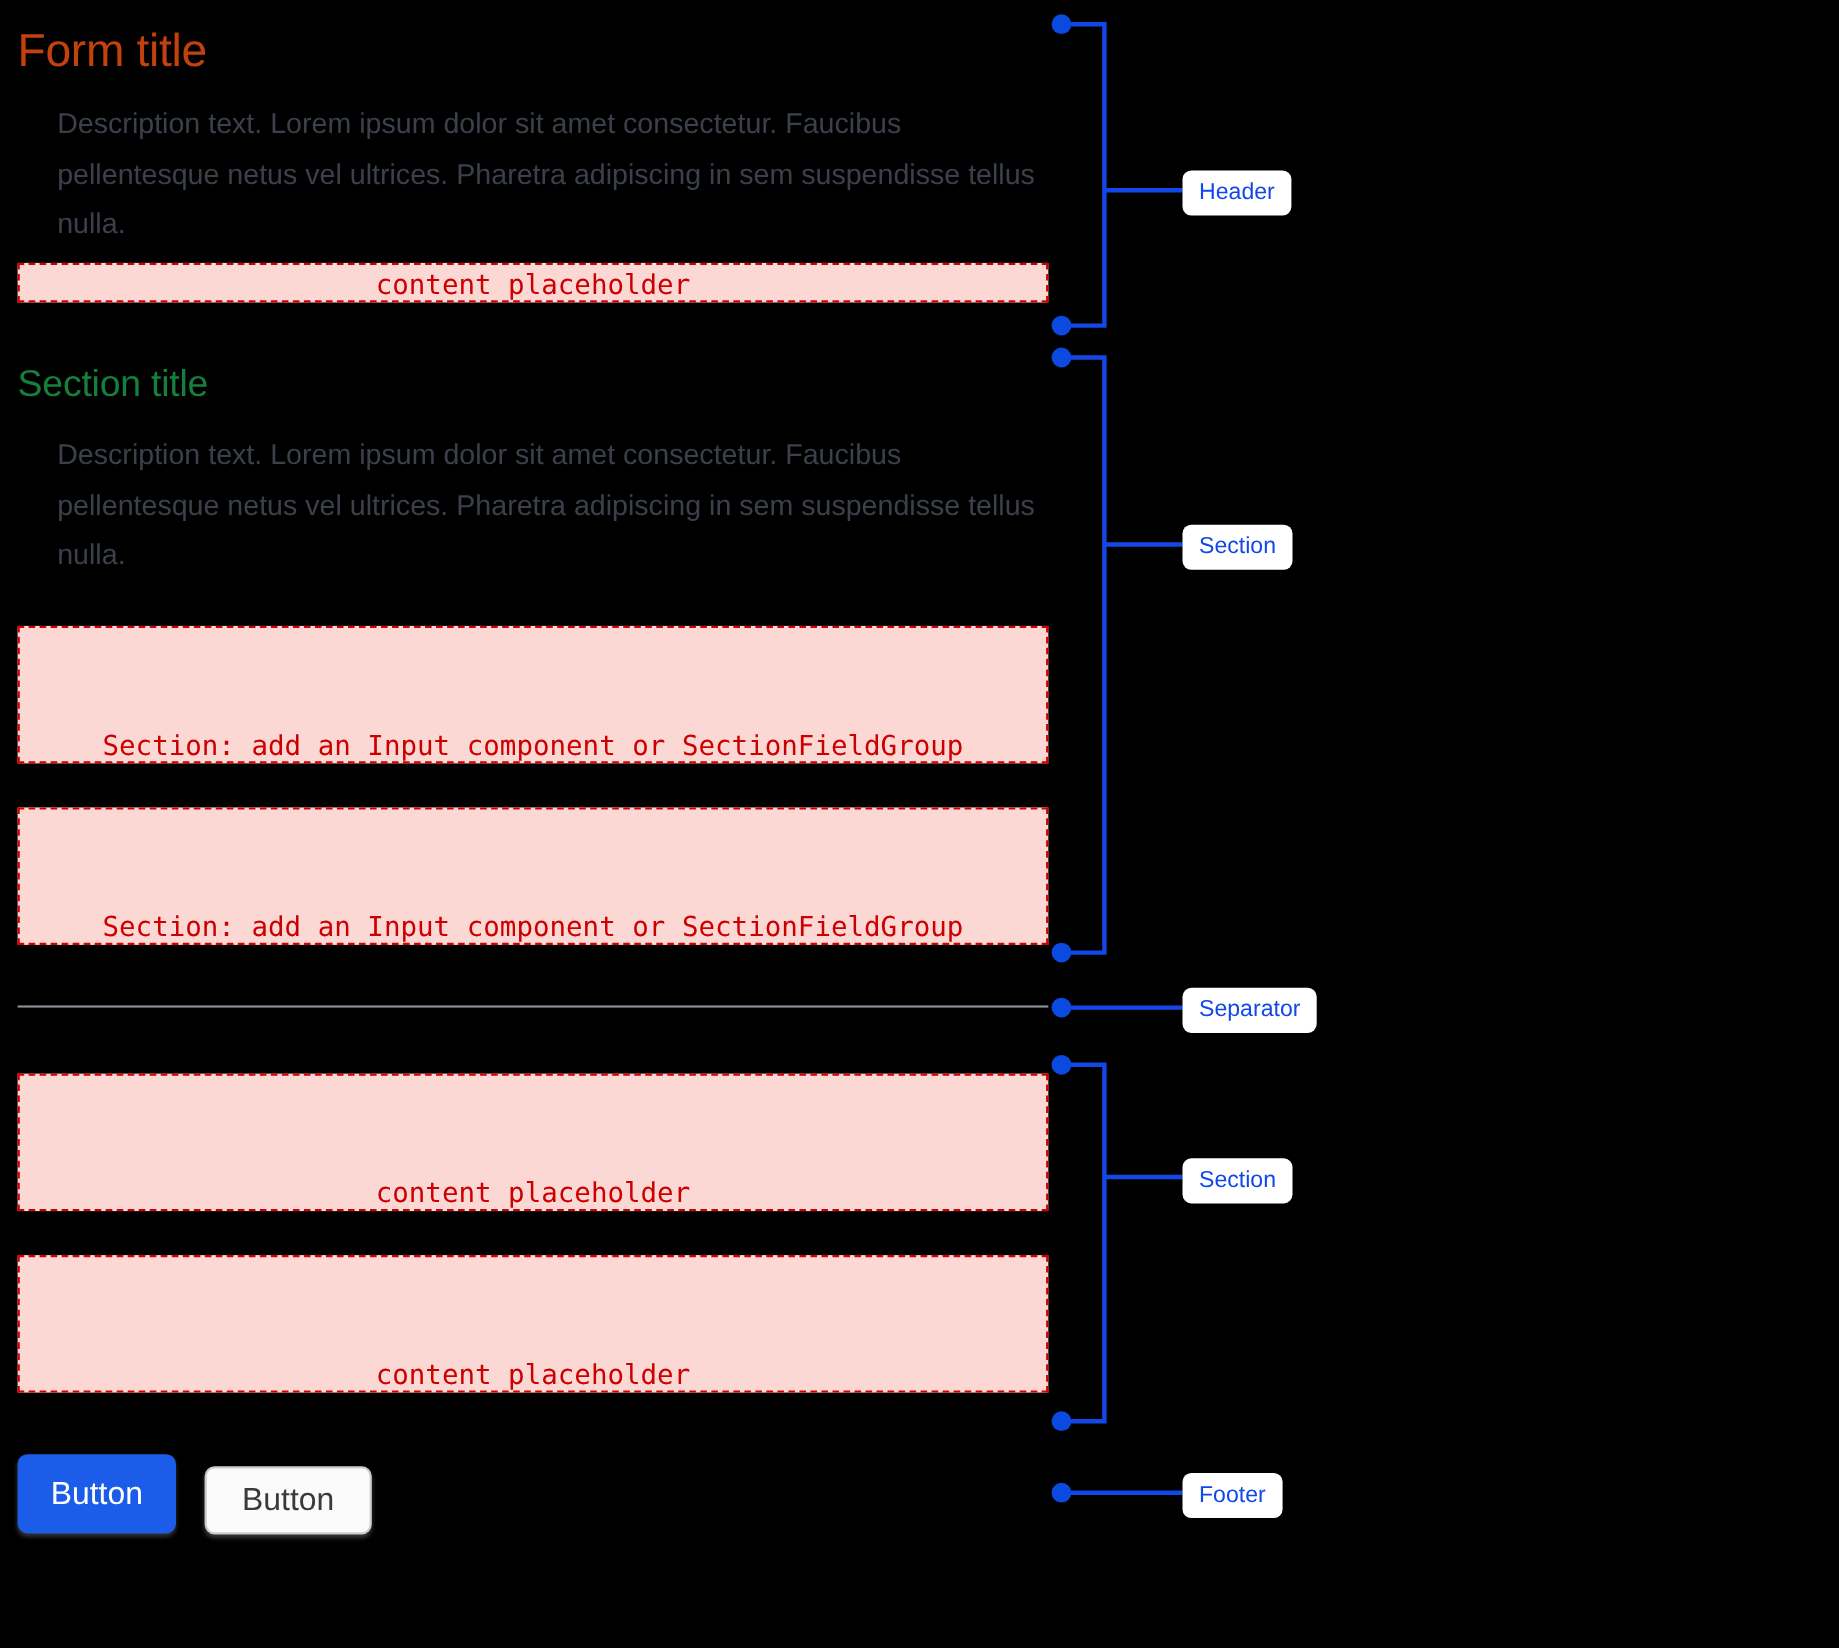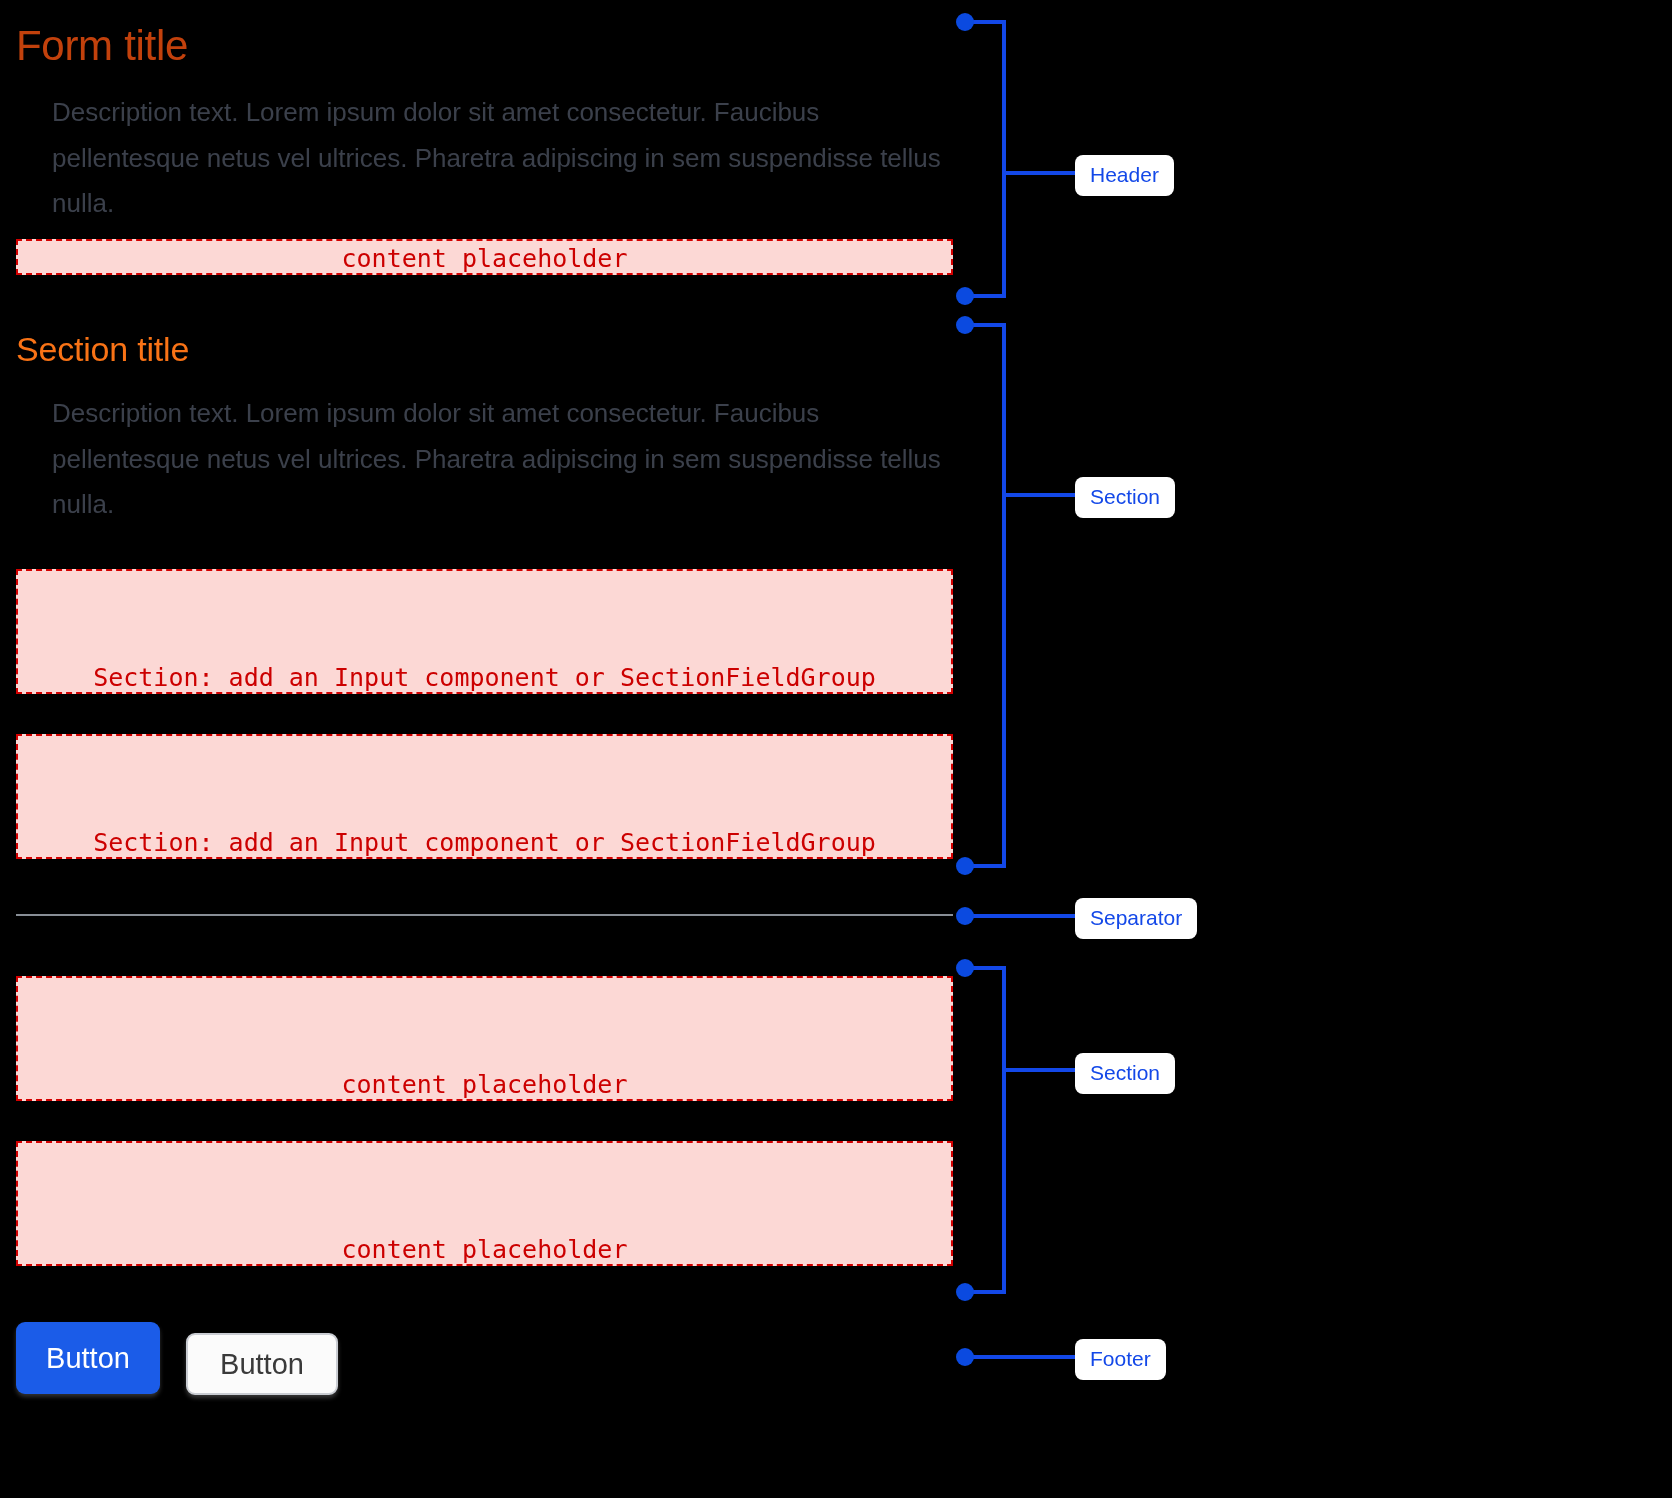--- a/index.html
+++ b/index.html
@@ -37,21 +37,21 @@
     white-space: nowrap;
   }
 
   .section-title {
     position: absolute;
     left: 0;
     top: 326px;
     font-size: 34px;
     font-weight: 400;
     line-height: 46px;
-    color: #f97316;
+    color: #15803d;
     letter-spacing: -0.2px;
     white-space: nowrap;
   }
 
   .desc {
     position: absolute;
     left: 0;
     width: 905px;
     font-size: 26px;
     line-height: 45.5px;

